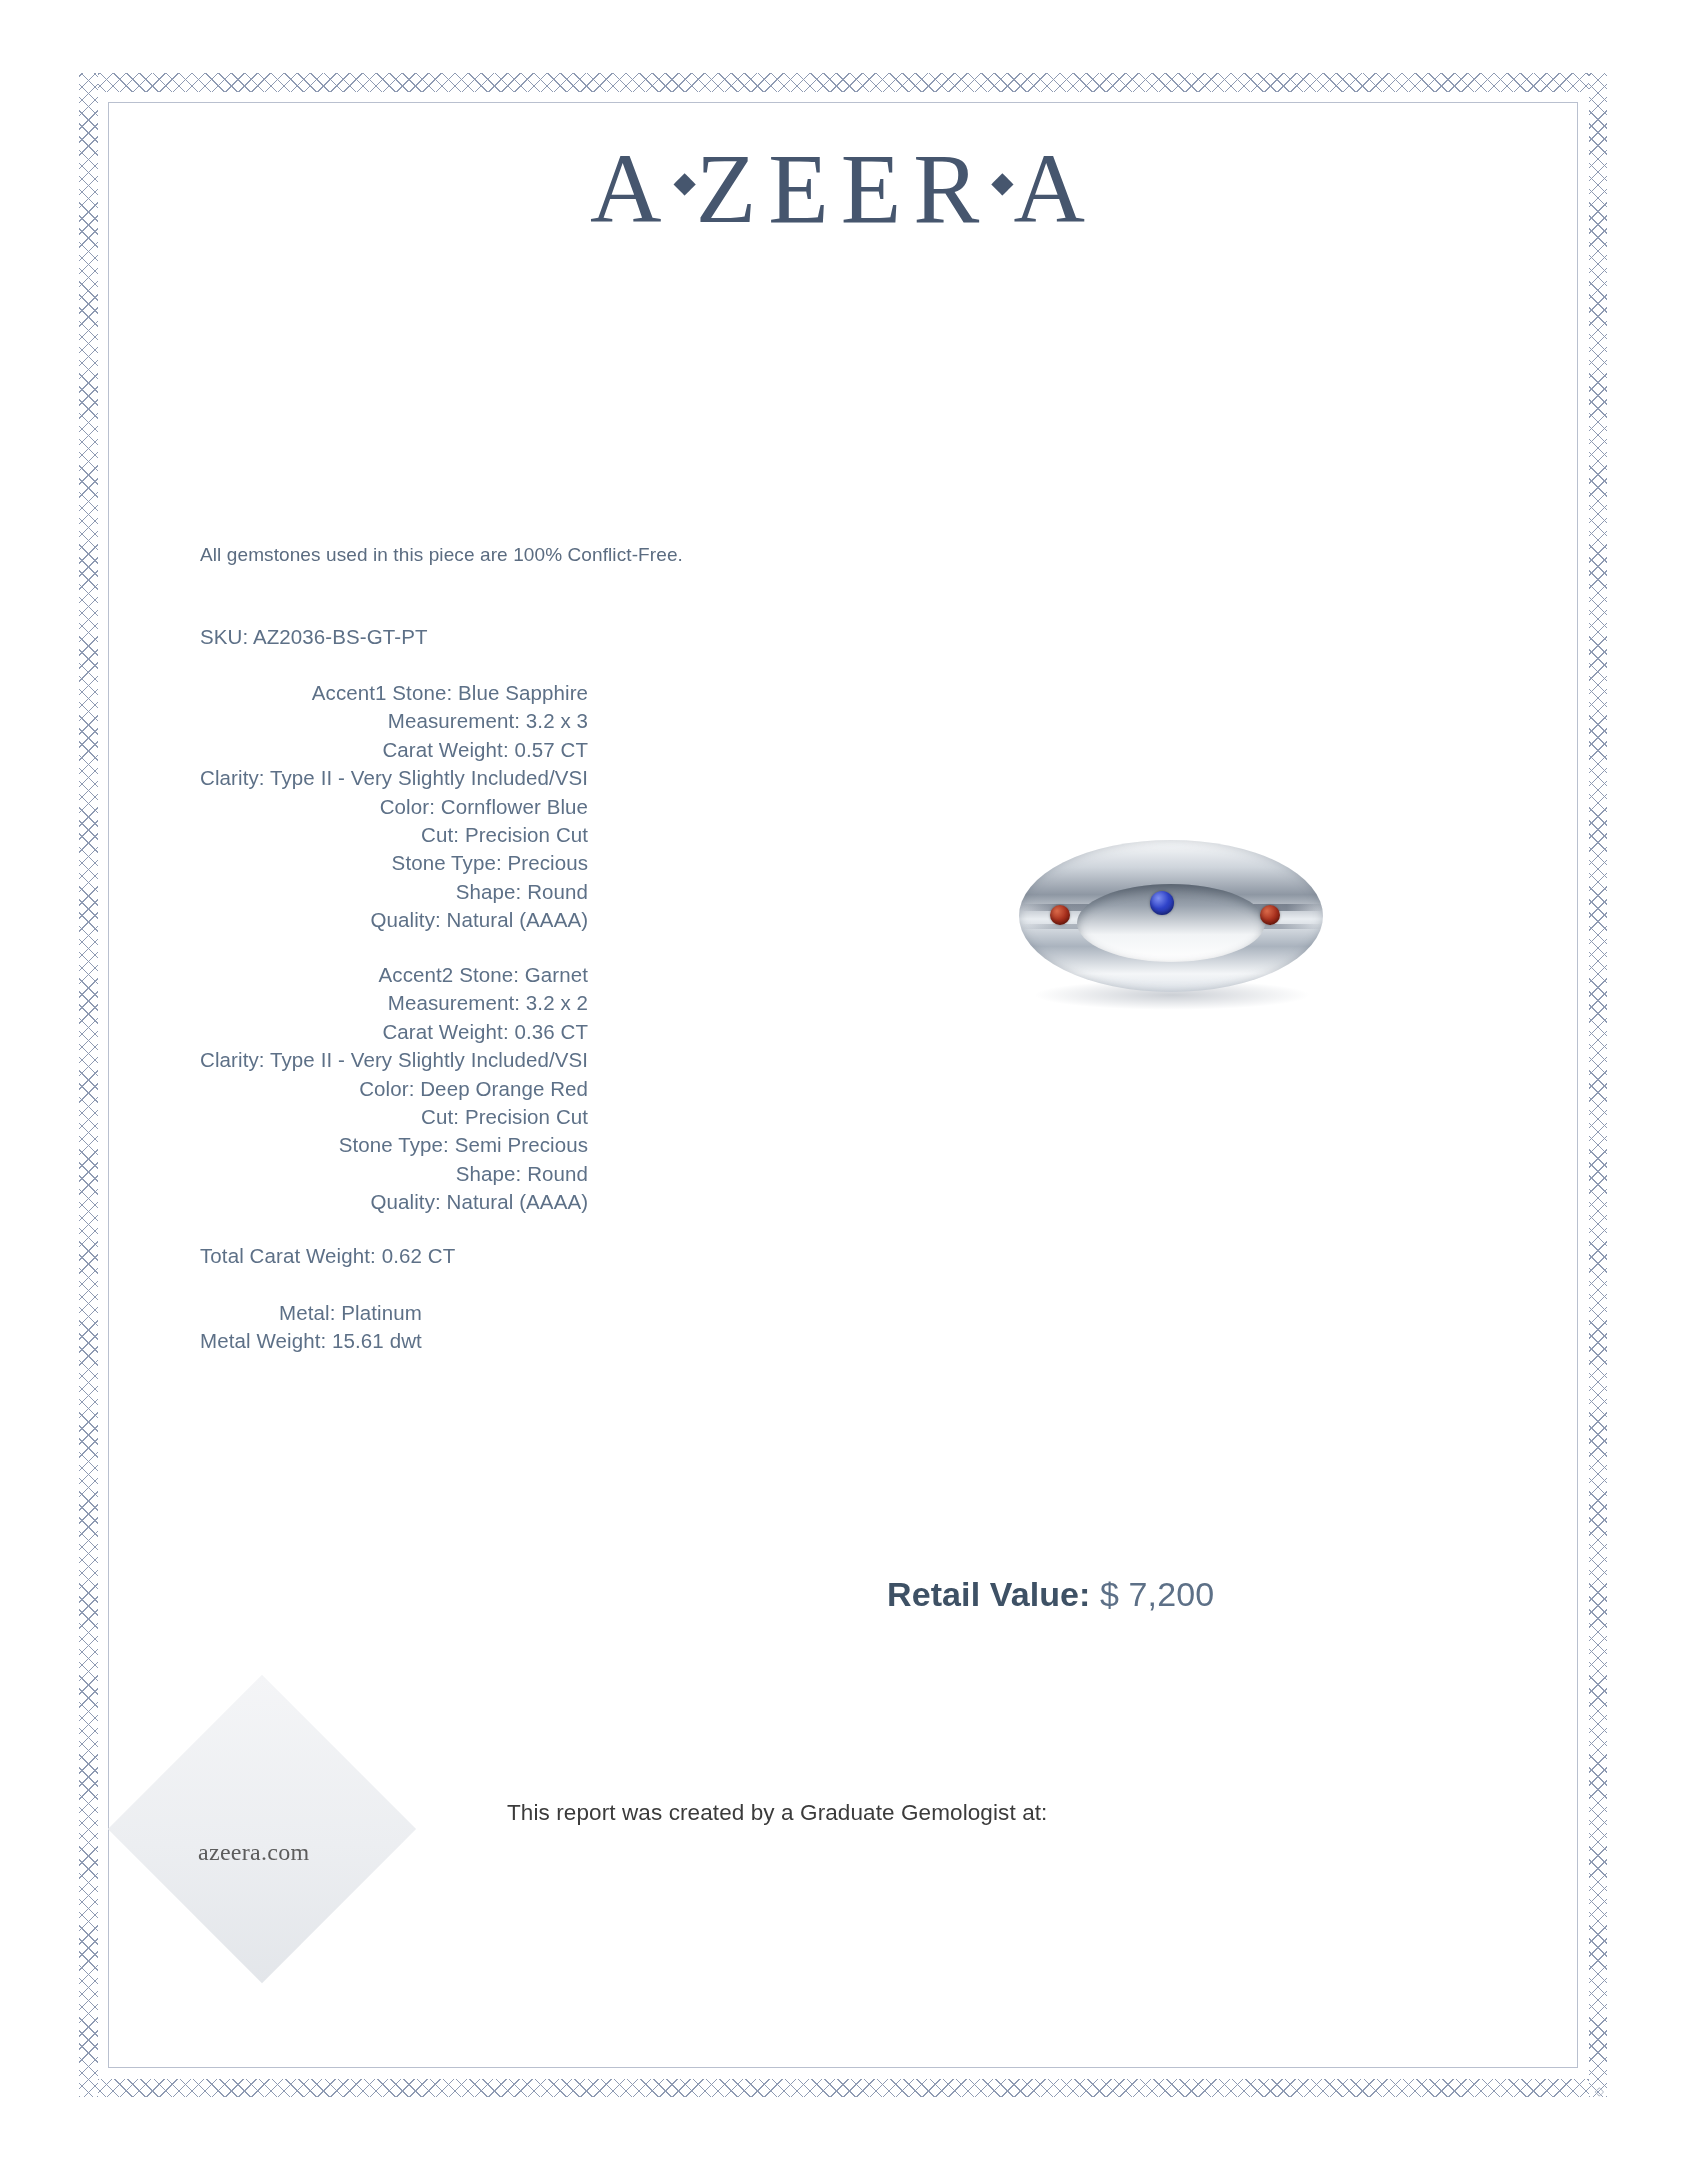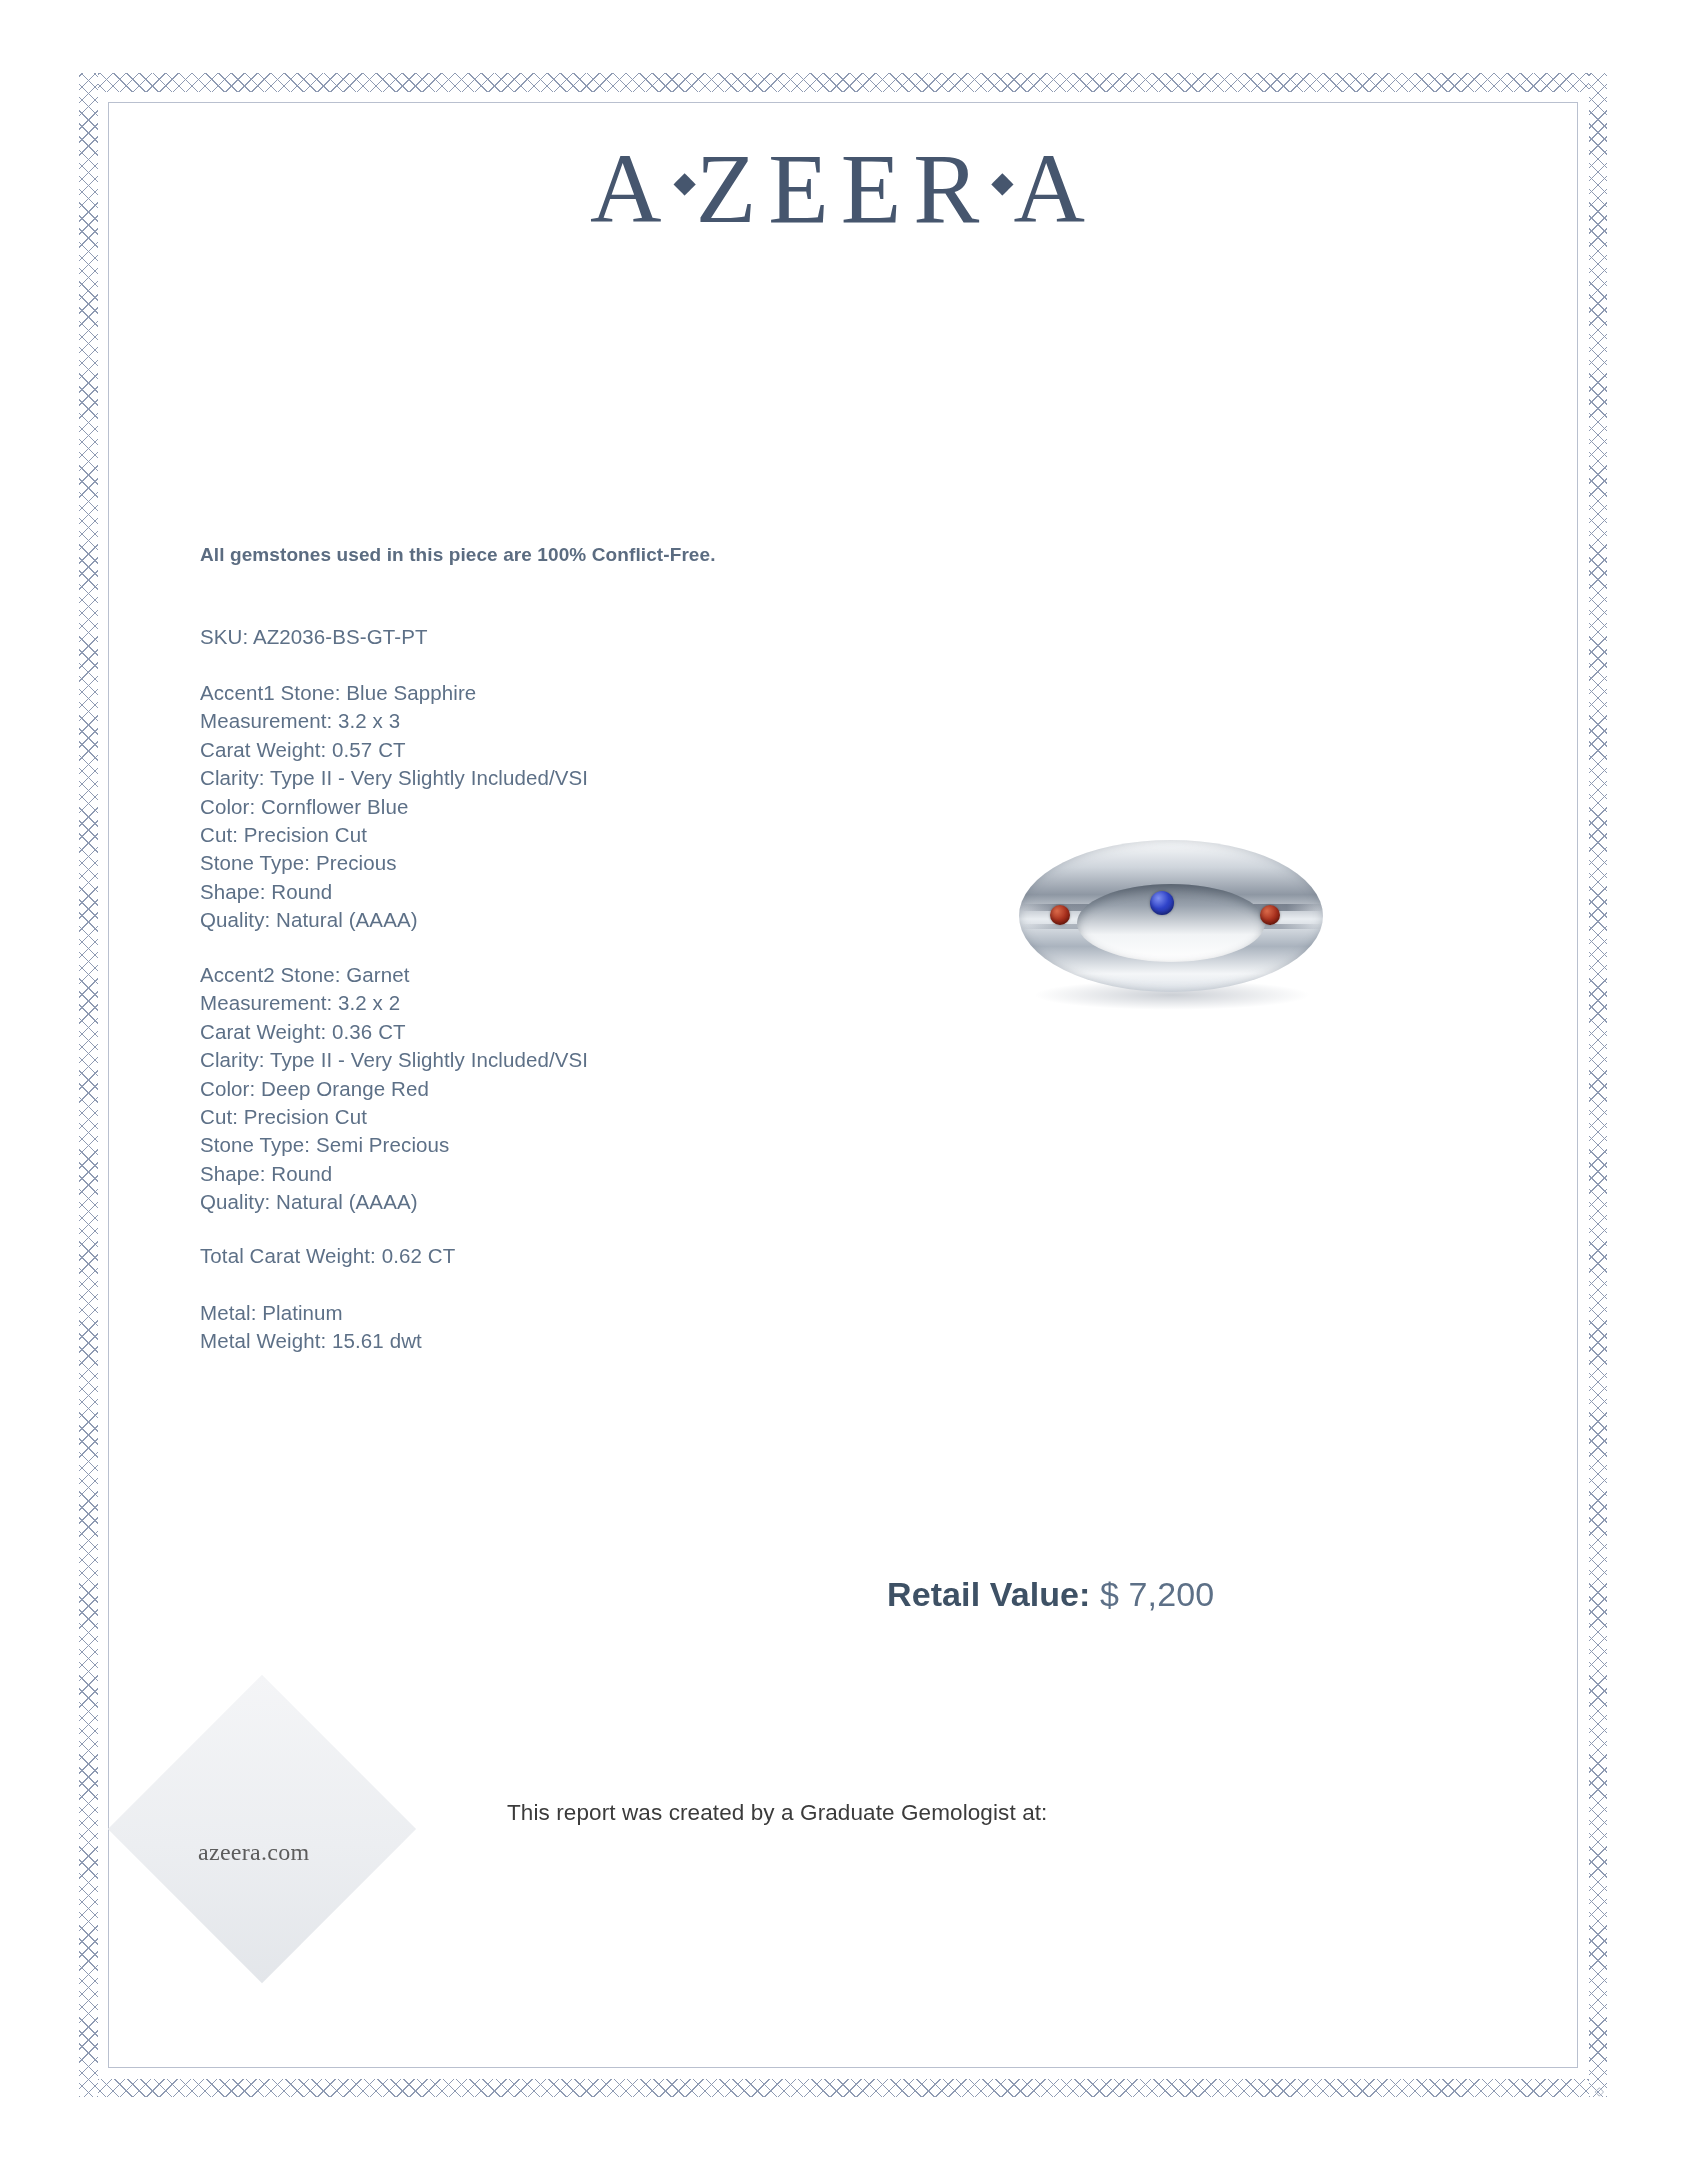--- a/index.html
+++ b/index.html
@@ -88,40 +88,41 @@
     color: #3e5165;
     font-weight: 400;
     letter-spacing: 0.3px;
   }
   .conflict {
     position: absolute;
     left: 200px;
     top: 544px;
     font-size: 19px;
     color: #5b6c81;
-    font-weight: bold;
+    font-weight: normal;
     letter-spacing: 0.1px;
   }
   .sku {
     position: absolute;
     left: 200px;
     top: 625px;
     font-size: 20.5px;
     color: #5d7087;
     letter-spacing: 0.1px;
   }
 
   .block {
     position: absolute;
     left: 200px;
     font-size: 20.5px;
     line-height: 28.4px;
     color: #5d7087;
     letter-spacing: 0.1px;
     white-space: pre-line;
+    text-align: right;
   }
   .block-accent1 { top: 679px; }
   .block-accent2 { top: 961px; }
   .block-total   { top: 1242px; }
   .block-metal   { top: 1299px; }
 
   
   .ring-wrap {
     position: absolute;
     left: 1006px;

